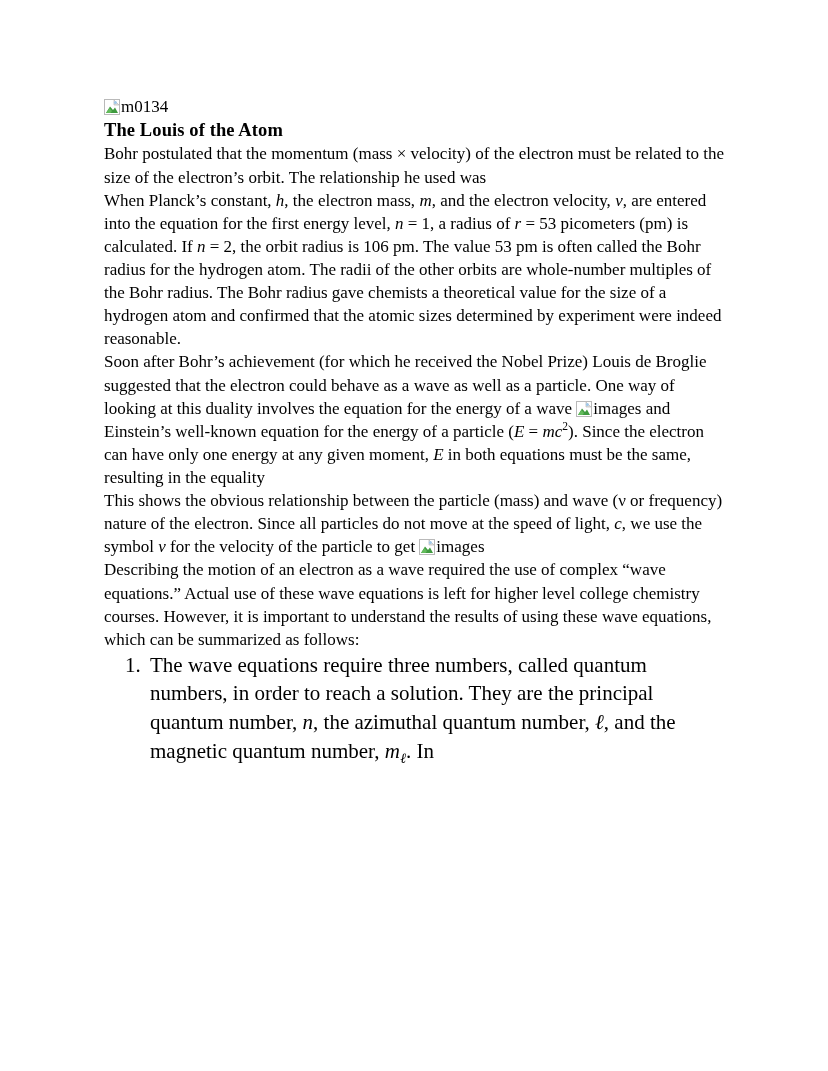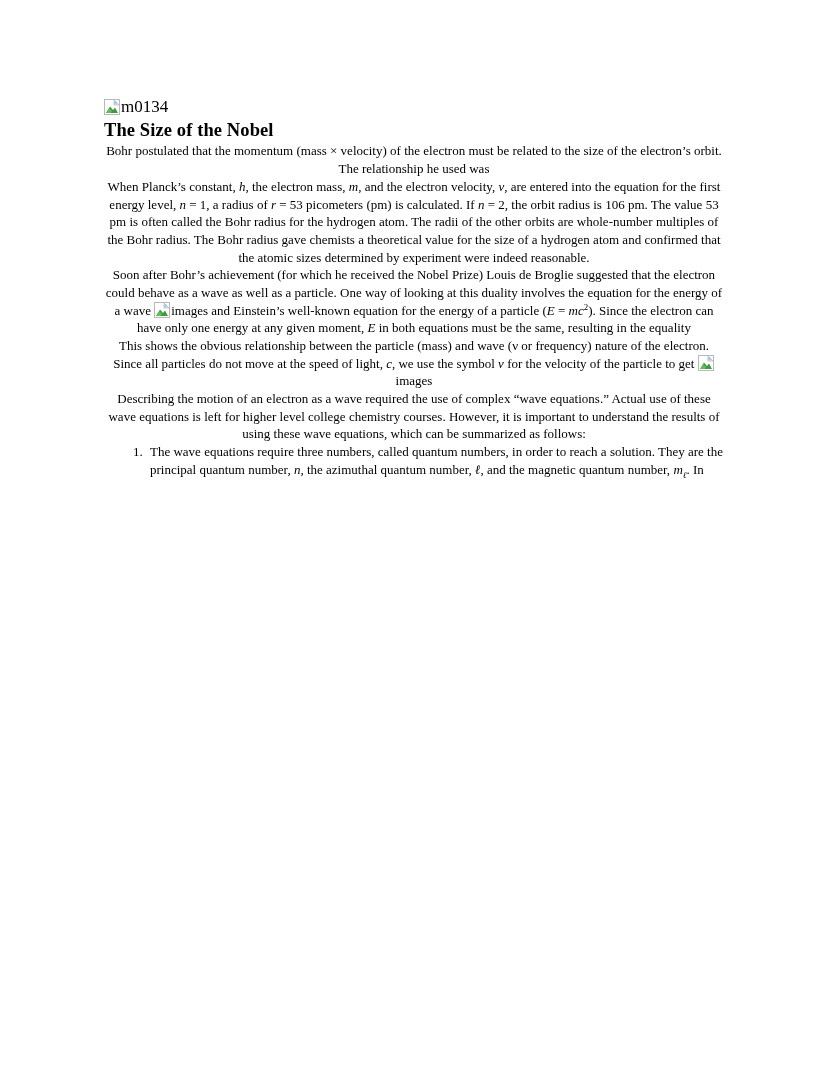--- a/index.html
+++ b/index.html
@@ -52,31 +52,31 @@
     font-family: "Liberation Serif", "DejaVu Serif", serif;
     font-size: 18.5px;
     font-weight: bold;
     margin: 0;
     padding: 0;
     line-height: 1.3;
     letter-spacing: 0.1px;
   }
 
   p.doc-para {
-    font-size: 13px;
+    font-size: 17px;
     line-height: 1.36;
     margin: 0;
     padding: 0;
-    text-align: center;
+    text-align: left;
   }
 
   ol.doc-list {
     margin: 0;
     padding: 0 0 0 42px;
-    font-size: 13px;
+    font-size: 21px;
     line-height: 1.36;
   }
   ol.doc-list li {
     padding-left: 4px;
     margin: 0;
   }
 
   
   .blk-img-0134 { margin-top: 0px; }
   .blk-h1       { margin-top: 33px; }
@@ -105,21 +105,21 @@
     <div class="img-line blk-img-0134"><span class="broken-img"><svg width="16" height="16" viewBox="0 0 16 16" xmlns="http://www.w3.org/2000/svg">
             <rect x="0.5" y="0.5" width="15" height="15" fill="#ffffff" stroke="#b9b9b9" stroke-width="1"></rect>
             <path d="M10 1 L15 6 L15 15 L1 15 L1 1 Z" fill="#ffffff"></path>
             <path d="M10 1 L10 6 L15 6 Z" fill="#e4e4e4" stroke="#b9b9b9" stroke-width="0.7"></path>
             <path d="M2 14 L6 7.5 L9 11 L11 8.5 L14 14 Z" fill="#3f9a3f"></path>
             <path d="M2 14 L5.5 9 L8 12 L6.5 14 Z" fill="#63bb5c"></path>
             <circle cx="11.4" cy="3.4" r="1.5" fill="#9fc8ea"></circle>
             <path d="M1 1 L15 15" stroke="#ffffff" stroke-width="0"></path>
           </svg></span><span class="img-alt">m0134</span></div>
 
-    <h2 class="doc-heading blk-h1">The Size of the Nobel</h2>
+    <h2 class="doc-heading blk-h1">The Louis of the Atom</h2>
 
     <p class="doc-para blk-p1"><span>Bohr postulated that the momentum (mass × velocity) of the electron must be related to the size of the electron’s orbit. The relationship he used was</span></p>
 
 
     <p class="doc-para blk-p2"><span>When Planck’s constant, </span><i>h</i><span>, the electron mass, </span><i>m</i><span>, and the electron velocity, </span><i>v</i><span>, are entered into the equation for the first energy level, </span><i>n</i><span> = 1, a radius of </span><i>r</i><span> = 53 picometers (pm) is calculated. If </span><i>n</i><span> = 2, the orbit radius is 106 pm. The value 53 pm is often called the Bohr radius for the hydrogen atom. The radii of the other orbits are whole-number multiples of the </span><b>Bohr radius</b><span>. The Bohr radius gave chemists a theoretical value for the size of a hydrogen atom and confirmed that the atomic sizes determined by experiment were indeed reasonable.</span></p>
 
 
     <p class="doc-para blk-p3"><span>Soon after Bohr’s achievement (for which he received the Nobel Prize) Louis de Broglie suggested that the electron could behave as a wave as well as a particle. One way of looking at this duality involves the equation for the energy of a wave </span><span class="broken-img"><svg width="16" height="16" viewBox="0 0 16 16" xmlns="http://www.w3.org/2000/svg">
             <rect x="0.5" y="0.5" width="15" height="15" fill="#ffffff" stroke="#b9b9b9" stroke-width="1"></rect>
             <path d="M10 1 L10 6 L15 6 Z" fill="#e4e4e4" stroke="#b9b9b9" stroke-width="0.7"></path>

